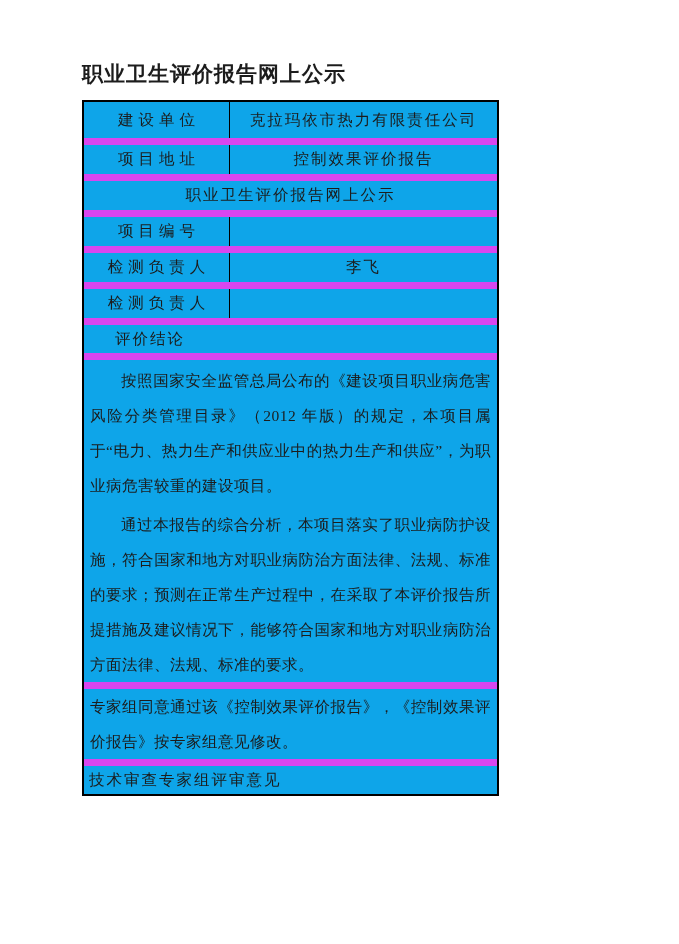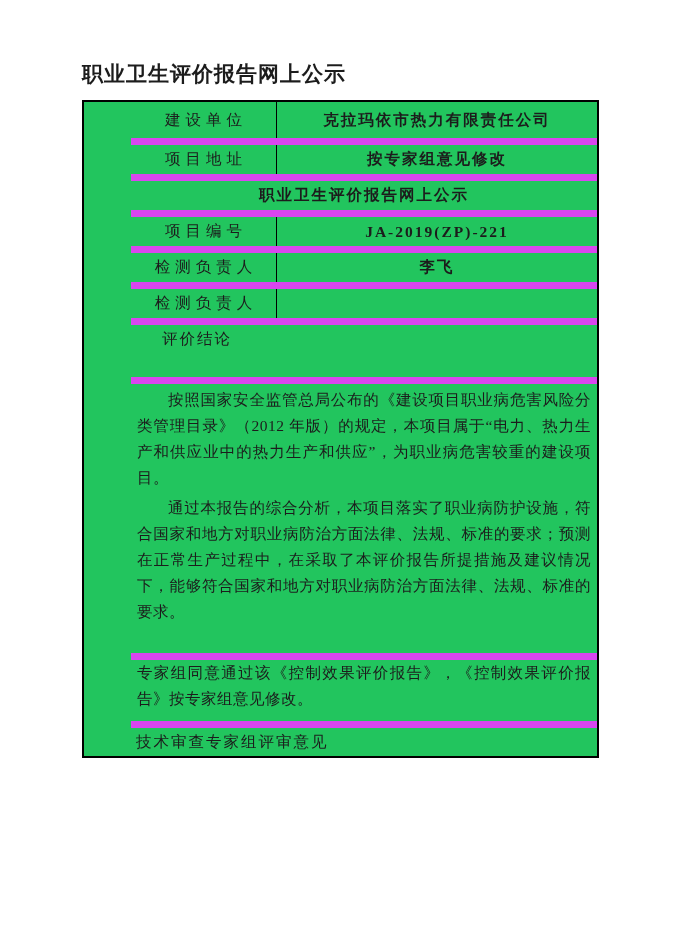--- a/index.html
+++ b/index.html
@@ -22,24 +22,23 @@
     font-size: 21px;
     font-weight: bold;
     letter-spacing: 1px;
     line-height: 28px;
     white-space: nowrap;
   }
   .doc-table {
     position: absolute;
     left: 82px;
     top: 100px;
-    width: 517px;
+    width: 417px;
     border: 2px solid #000000;
-    background: #22c55e;
-    padding-left: 47px;
+    background: #0ea5e9;
   }
   .row {
     display: flex;
     border-top: 7px solid #d946ef;
     font-size: 15.5px;
   }
   .row:first-child { border-top: none; }
   .info-row { height: 36px; }
   .cell-label {
     width: 146px;
@@ -49,37 +48,35 @@
     justify-content: center;
     letter-spacing: 5px;
     text-indent: 5px; 
   }
   .cell-value {
     flex: 1;
     display: flex;
     align-items: center;
     justify-content: center;
     letter-spacing: 2px;
-    font-weight: bold;
   }
   .section-header-row {
     height: 35px;
     display: flex;
     align-items: center;
     letter-spacing: 2px;
   }
   .conclusion-header-row { padding-left: 31px; font-family: Liberation Serif, serif; }
   .review-header-row { padding-left: 5px; }
   .text-row {
     display: block;
     padding: 3px 6px 0 6px;
-    line-height: 26px;
+    line-height: 35px;
     text-align: justify;
     letter-spacing: 0.5px;
-    margin-top: 24px;
   }
   .conclusion-text-row { min-height: 252px; }
   .review-text-row { min-height: 68px; padding-top: 0; }
   .para { text-indent: 2em; margin-bottom: 4px; }
   .para:last-child { margin-bottom: 0; }
 </style>
 </head>
 <body>
 
 <div class="page">
@@ -87,28 +84,27 @@
   <div class="doc-title">职业卫生评价报告网上公示</div>
 
   <div class="doc-table">
 
     <div class="row info-row">
       <div class="cell-label">建设单位</div>
       <div class="cell-value">克拉玛依市热力有限责任公司</div>
     </div>
     <div class="row info-row">
       <div class="cell-label">项目地址</div>
-      <div class="cell-value">按专家组意见修改</div>
+      <div class="cell-value">控制效果评价报告</div>
     </div>
     <div class="row info-row">
       <div class="cell-value">职业卫生评价报告网上公示</div>
     </div>
     <div class="row info-row">
       <div class="cell-label">项目编号</div>
-      <div class="cell-value">JA-2019(ZP)-221</div>
     </div>
     <div class="row info-row">
       <div class="cell-label">检测负责人</div>
       <div class="cell-value">李飞</div>
     </div>
     <div class="row info-row">
       <div class="cell-label">检测负责人</div>
     </div>
 
     <div class="row section-header-row conclusion-header-row">评价结论</div>

